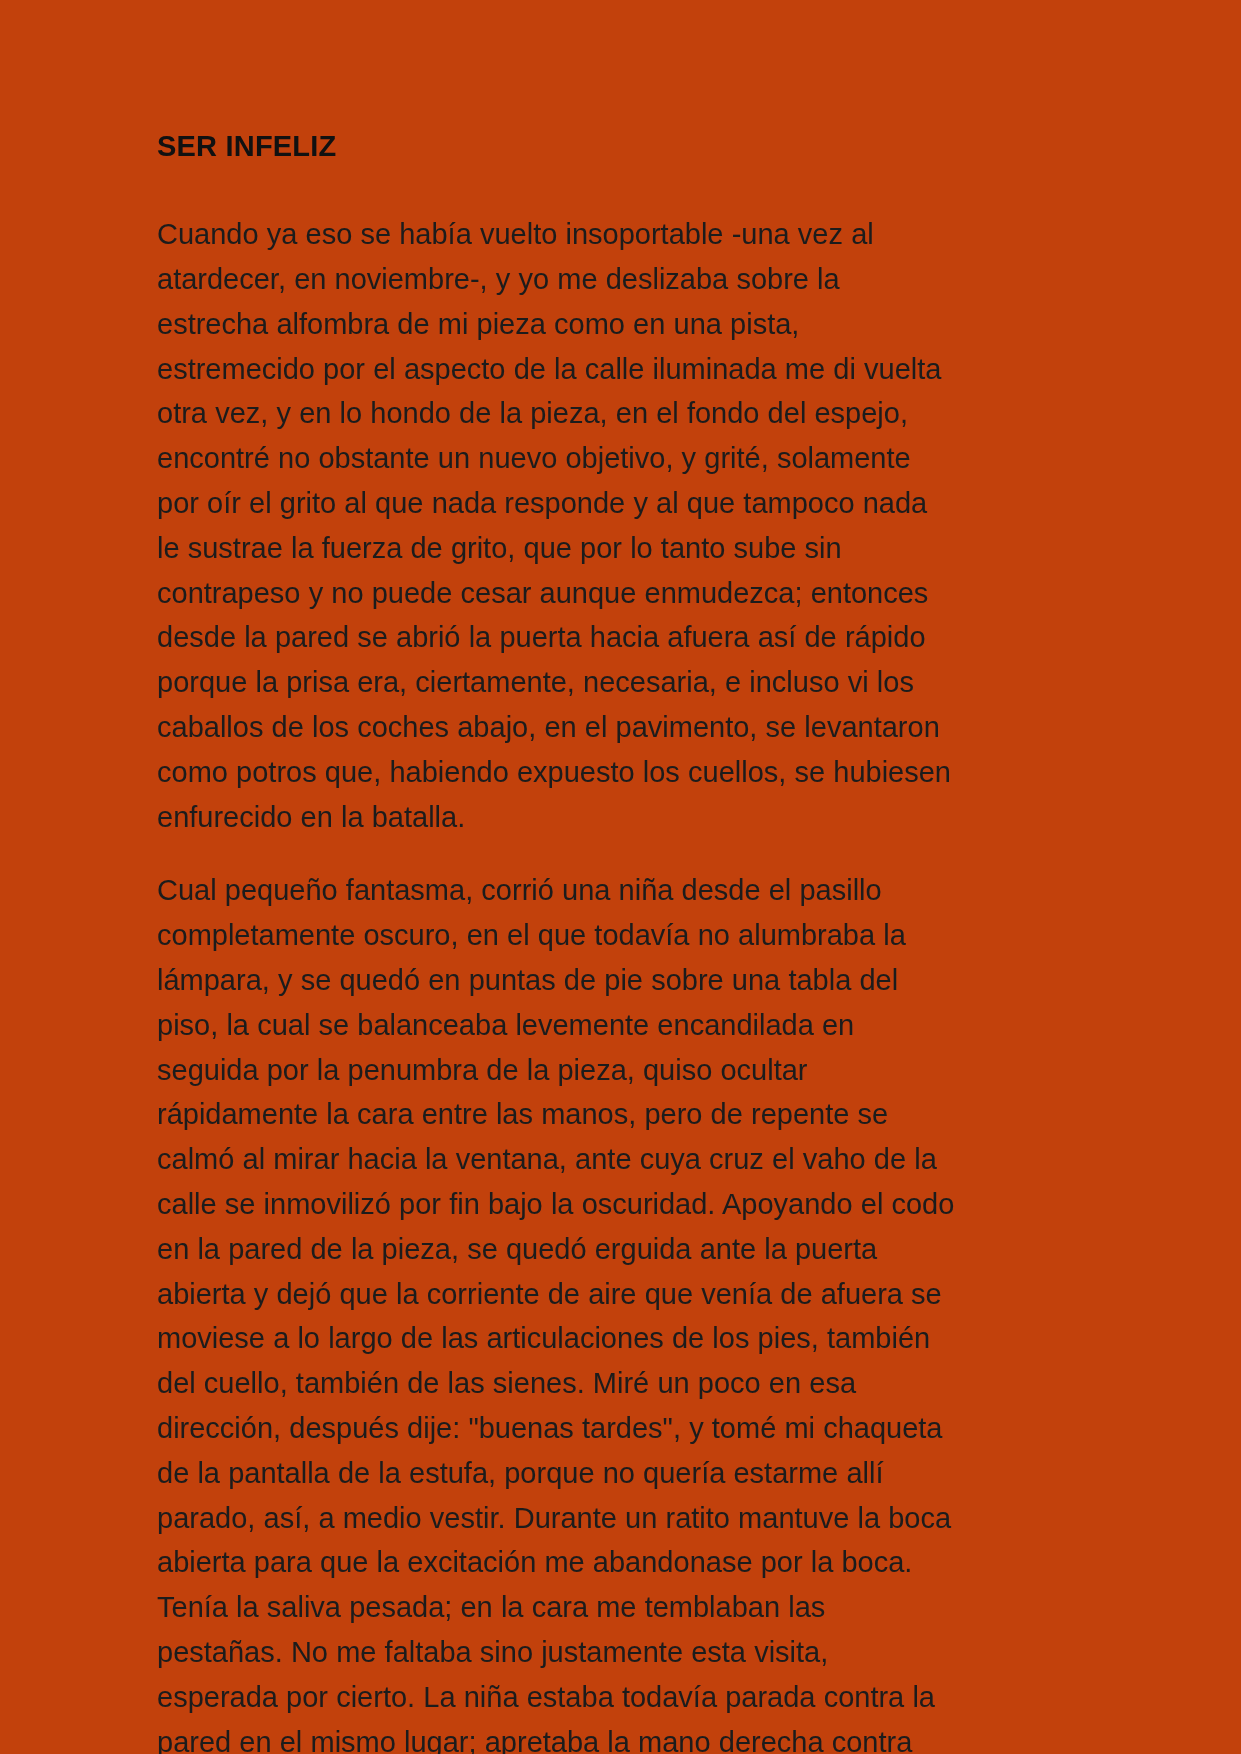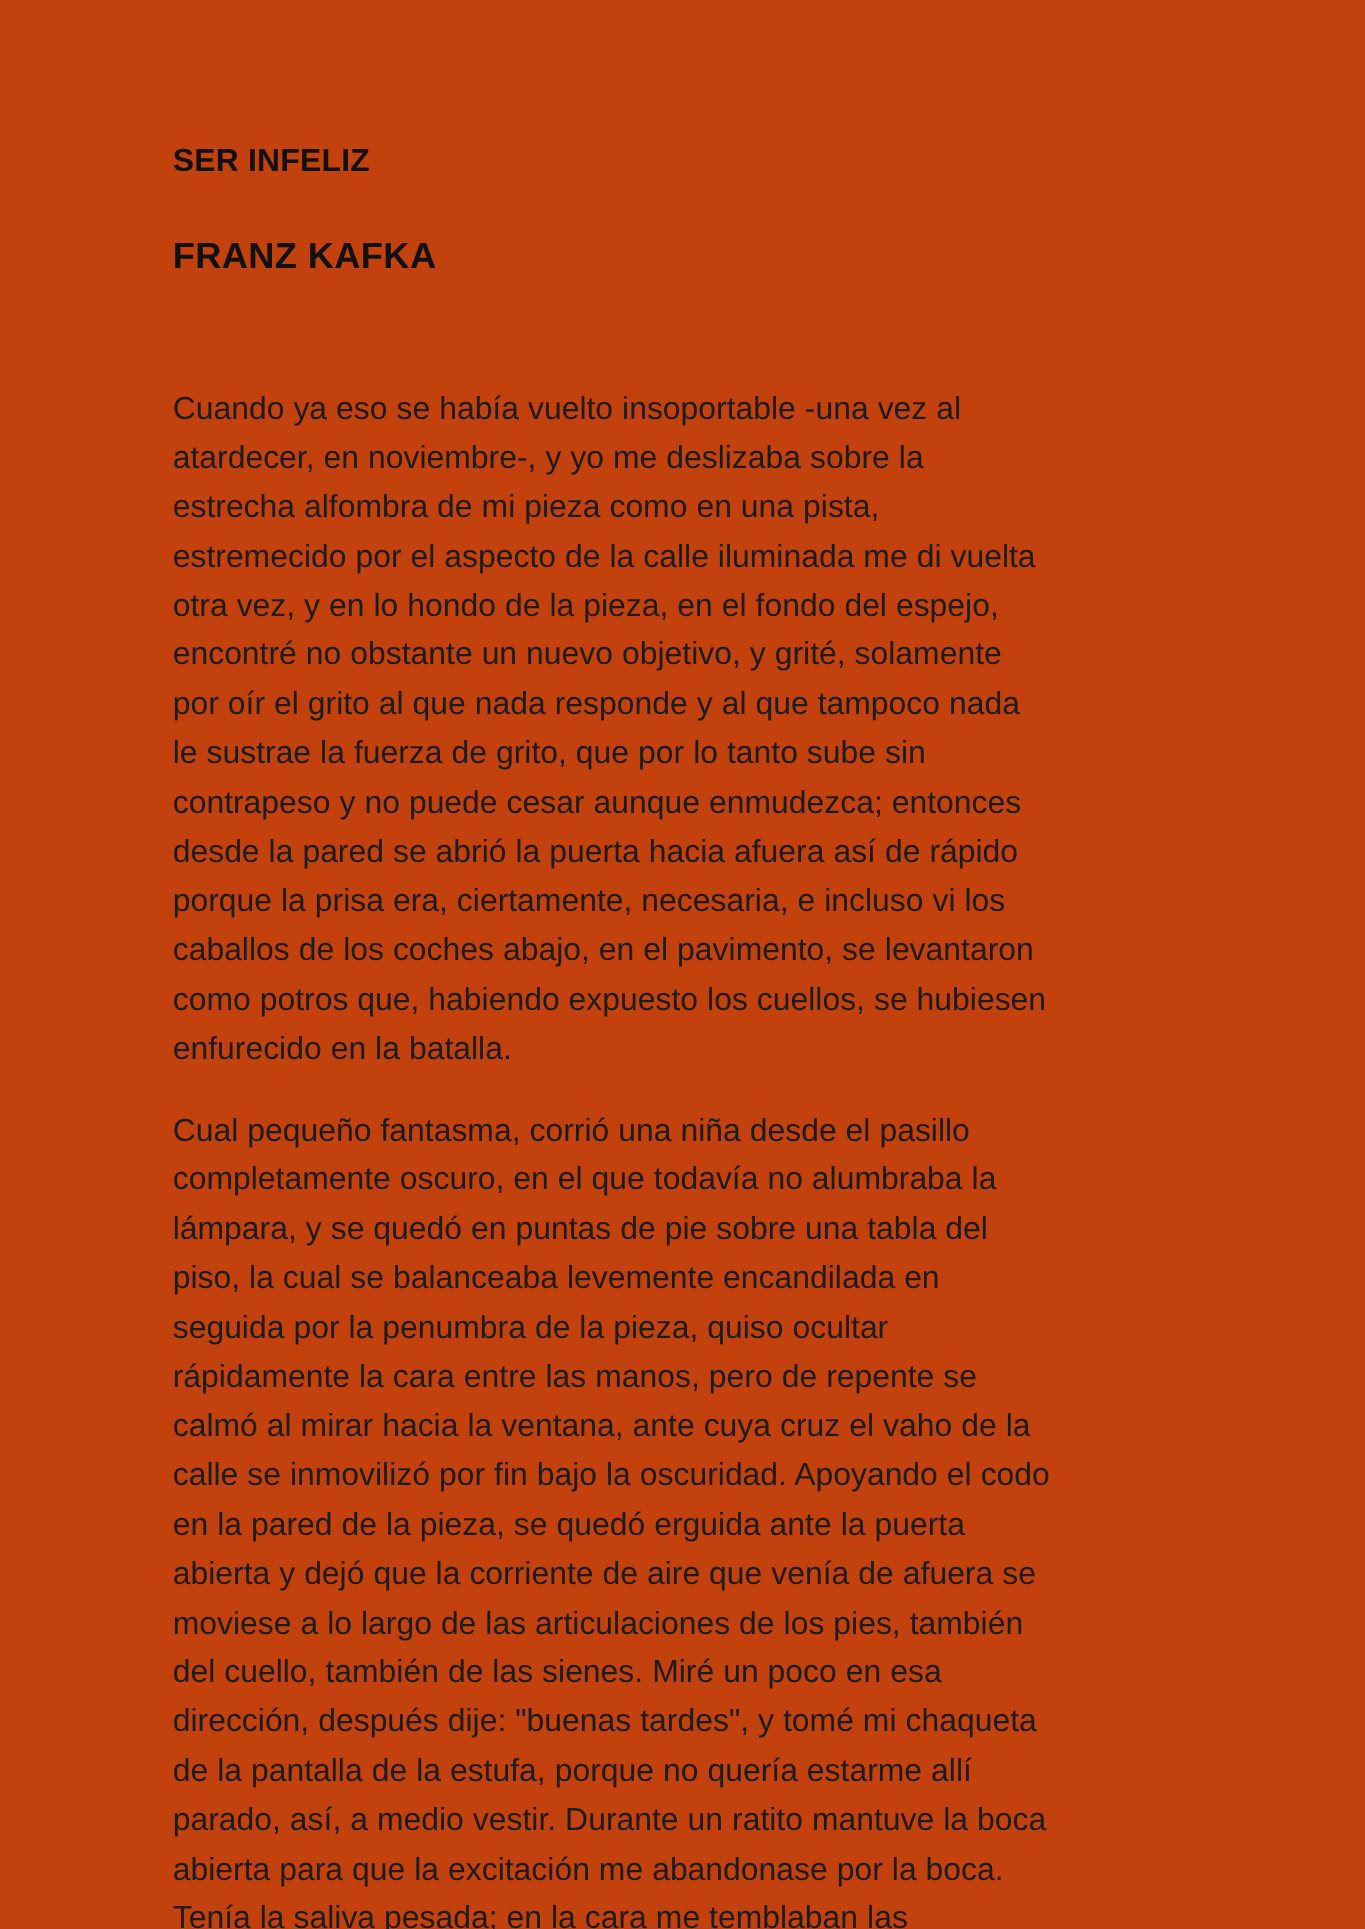--- a/index.html
+++ b/index.html
@@ -50,20 +50,19 @@
     margin-bottom: 0;
   }
 </style>
 </head>
 <body>
 
 <div class="page">
 
   <h1 class="doc-title">SER INFELIZ</h1>
 
-  <h2 class="doc-author">FRANZ KAFKA</h2>
 
   <p class="body-text">Cuando ya eso se había vuelto insoportable -una vez al atardecer, en noviembre-, y yo me deslizaba sobre la estrecha alfombra de mi pieza como en una pista, estremecido por el aspecto de la calle iluminada me di vuelta otra vez, y en lo hondo de la pieza, en el fondo del espejo, encontré no obstante un nuevo objetivo, y grité, solamente por oír el grito al que nada responde y al que tampoco nada le sustrae la fuerza de grito, que por lo tanto sube sin contrapeso y no puede cesar aunque enmudezca; entonces desde la pared se abrió la puerta hacia afuera así de rápido porque la prisa era, ciertamente, necesaria, e incluso vi los caballos de los coches abajo, en el pavimento, se levantaron como potros que, habiendo expuesto los cuellos, se hubiesen enfurecido en la batalla.</p>
 
   <p class="body-text">Cual pequeño fantasma, corrió una niña desde el pasillo completamente oscuro, en el que todavía no alumbraba la lámpara, y se quedó en puntas de pie sobre una tabla del piso, la cual se balanceaba levemente encandilada en seguida por la penumbra de la pieza, quiso ocultar rápidamente la cara entre las manos, pero de repente se calmó al mirar hacia la ventana, ante cuya cruz el vaho de la calle se inmovilizó por fin bajo la oscuridad. Apoyando el codo en la pared de la pieza, se quedó erguida ante la puerta abierta y dejó que la corriente de aire que venía de afuera se moviese a lo largo de las articulaciones de los pies, también del cuello, también de las sienes. Miré un poco en esa dirección, después dije: "buenas tardes", y tomé mi chaqueta de la pantalla de la estufa, porque no quería estarme allí parado, así, a medio vestir. Durante un ratito mantuve la boca abierta para que la excitación me abandonase por la boca. Tenía la saliva pesada; en la cara me temblaban las pestañas. No me faltaba sino justamente esta visita, esperada por cierto. La niña estaba todavía parada contra la pared en el mismo lugar; apretaba la mano derecha contra aquélla, y, con las mejillas encendidas, no le molestaba que la pared pintada de blanco fuese ásperamente granulada y raspase las puntas de sus dedos. Le dije:</p>
 
 
 </div>
 
 </body></html>

